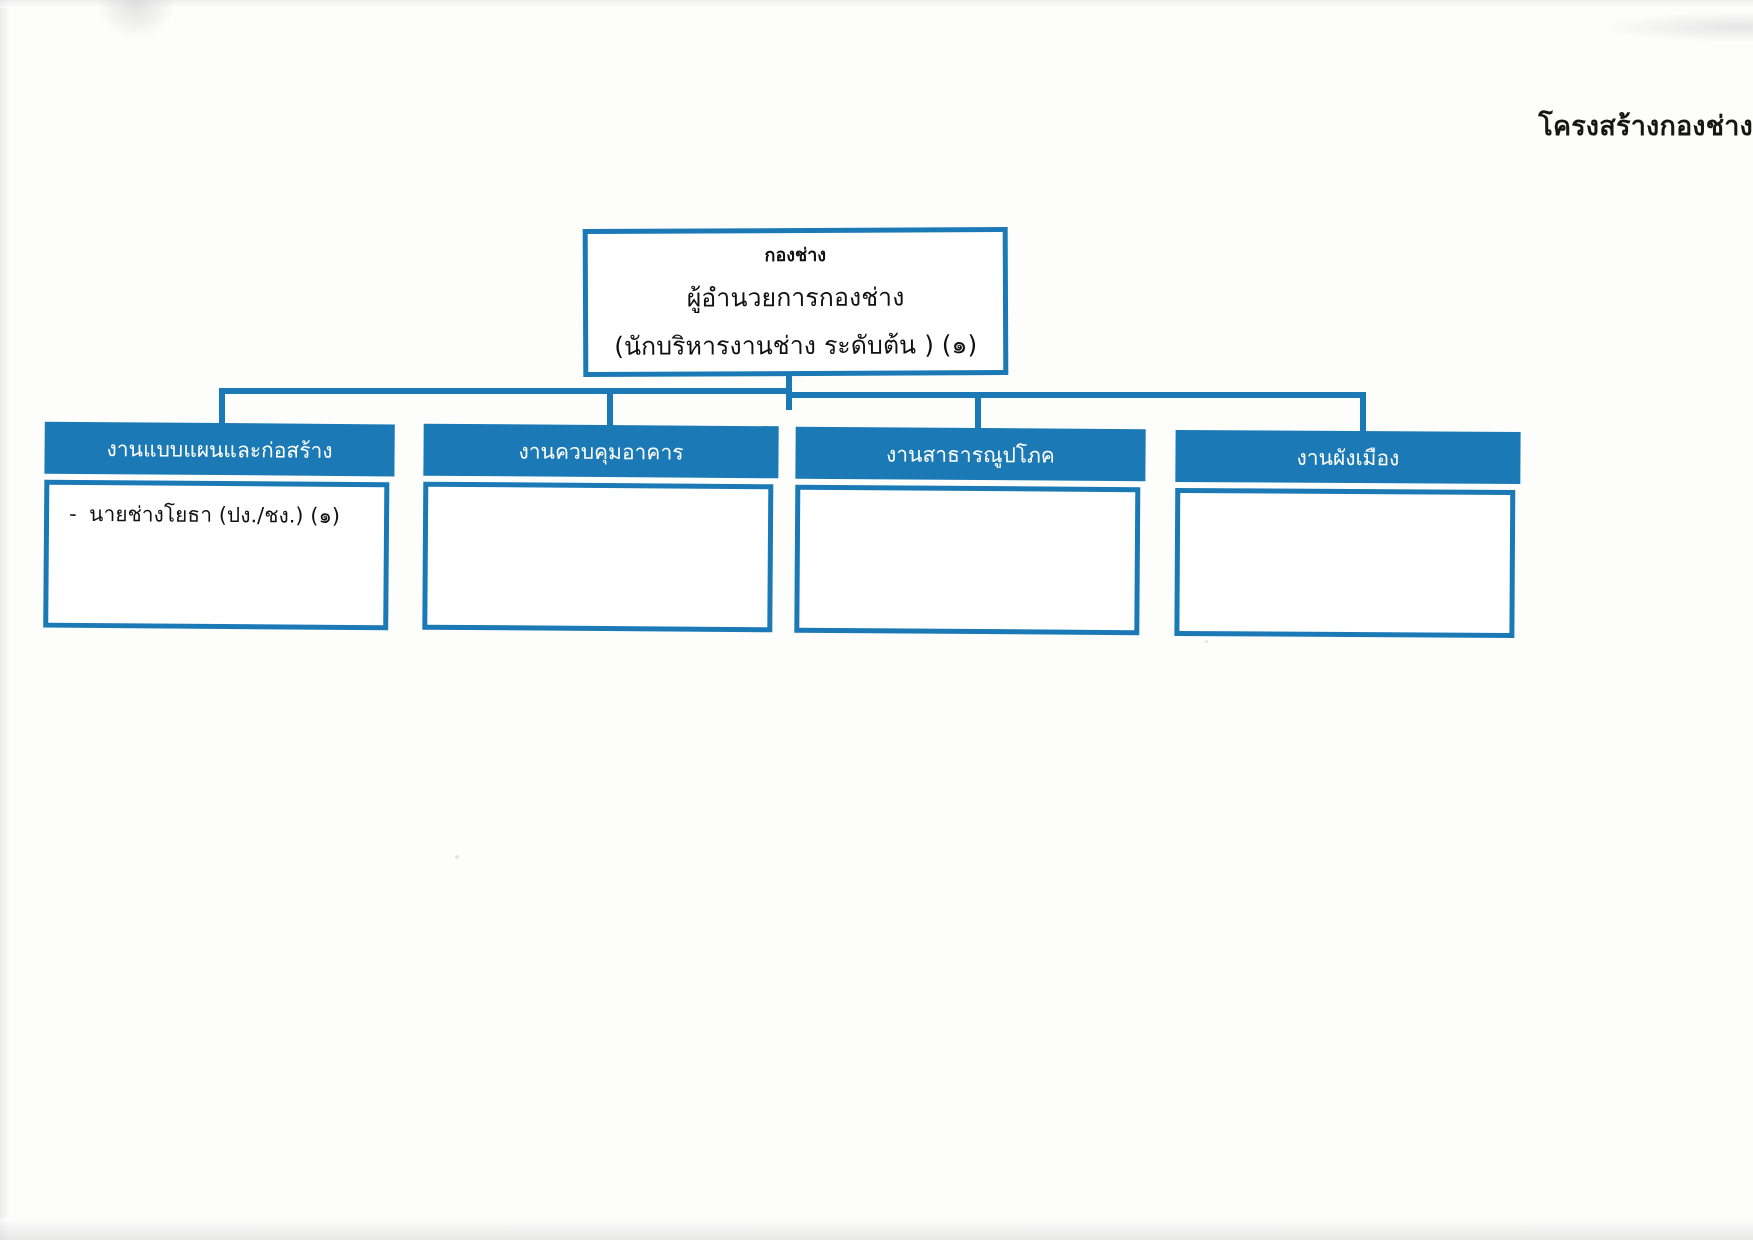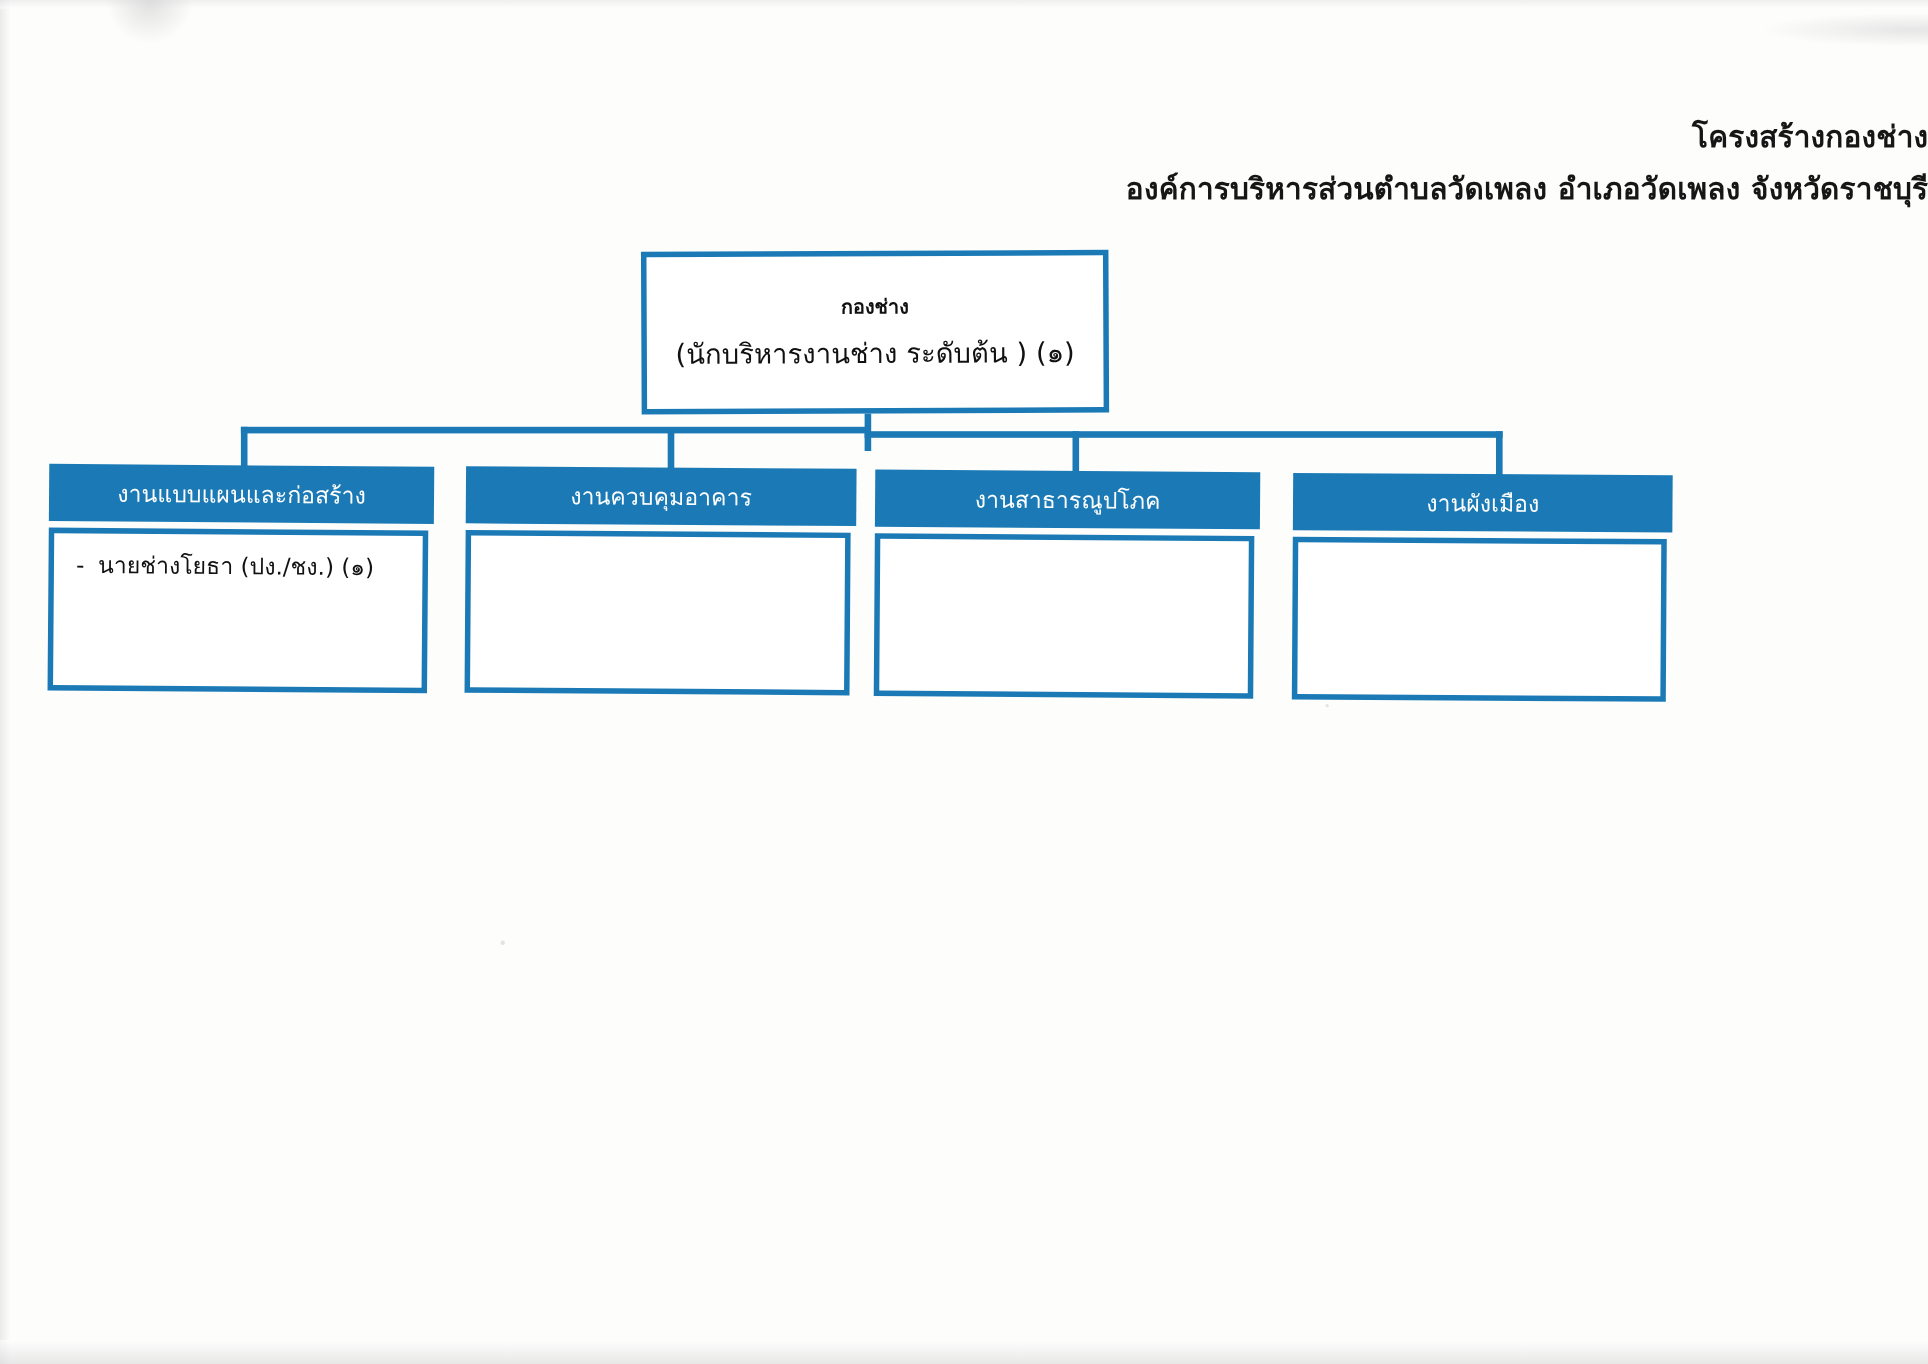--- a/index.html
+++ b/index.html
@@ -171,25 +171,25 @@
   <div class="scan-edge-top"></div>
   <div class="scan-edge-bottom"></div>
   <div class="scan-smudge-tl"></div>
   <div class="scan-smudge-tr"></div>
   <div class="scan-speck" style="left:455px;top:855px;width:4px;height:4px;"></div>
   <div class="scan-speck" style="left:1205px;top:640px;width:3px;height:3px;"></div>
 </div>
 
 <div class="title-block">
   <div class="chart-title">โครงสร้างกองช่าง</div>
-  <div class="chart-subtitle">องค์การบริหารส่วนตำบลวัดเพลง อำเภอวัดเพลง จังหวัดราชบุรี</div>
 </div>
 
 <div class="root-box">
   <div class="root-line-1">กองช่าง</div>
+  <div class="root-line-2">ผู้อำนวยการกองช่าง</div>
   <div class="root-line-3">(นักบริหารงานช่าง ระดับต้น ) (๑)</div>
 </div>
 
 <div class="conn" style="left:786px;top:376px;width:6px;height:34px;"></div>
 
 <div class="conn" style="left:219px;top:388px;width:570px;height:6px;"></div>
 
 <div class="conn" style="left:786px;top:392px;width:580px;height:6px;"></div>
 
 <div class="conn" style="left:219px;top:388px;width:6px;height:38px;"></div>

